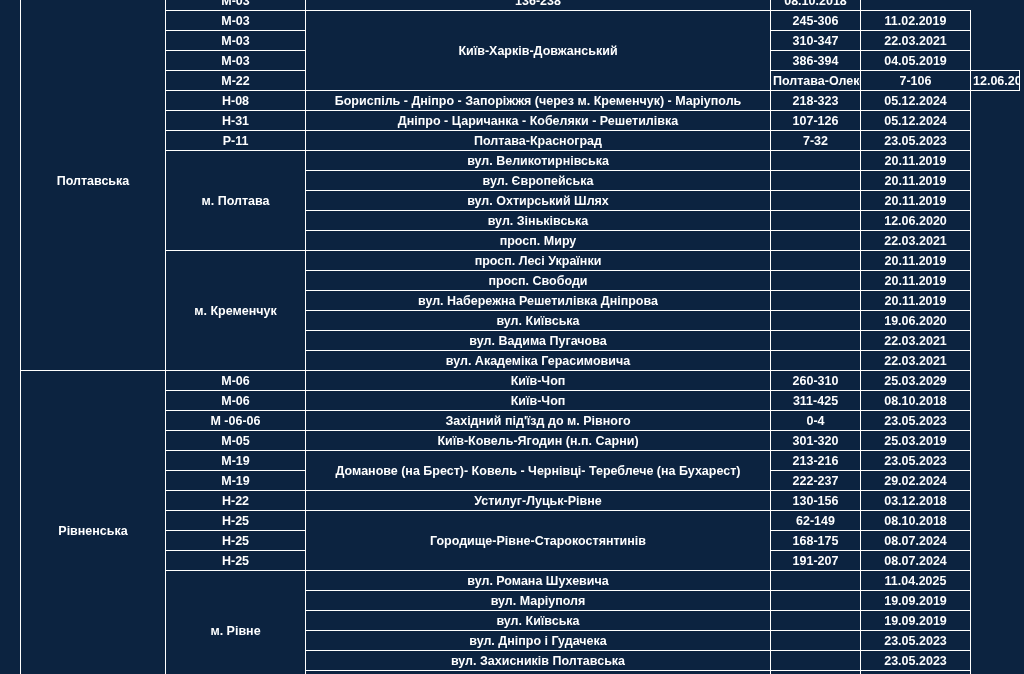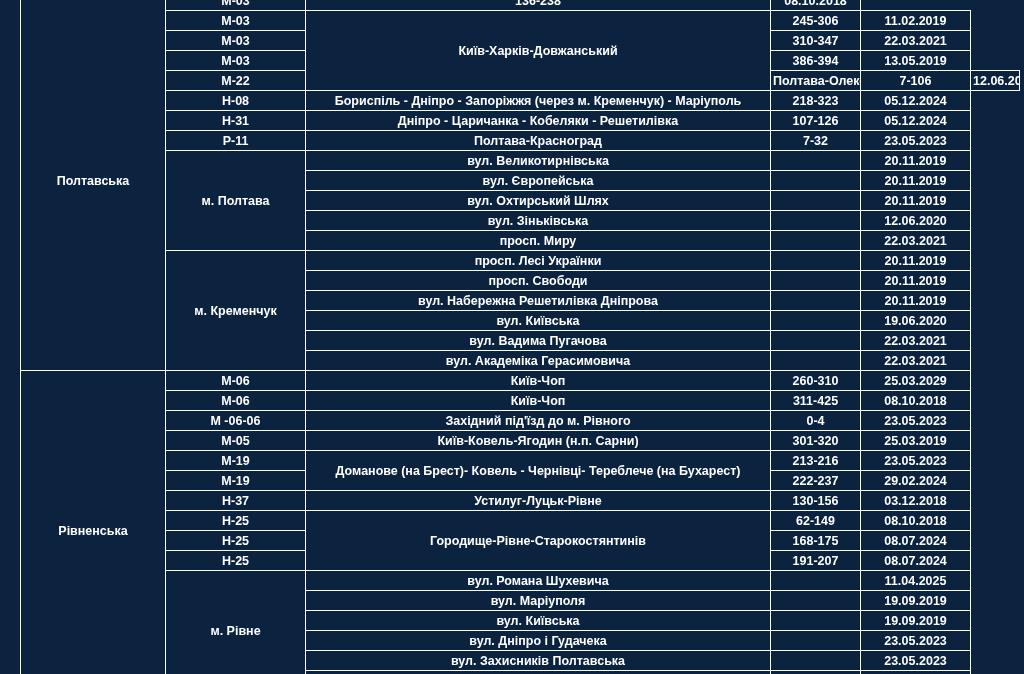--- a/index.html
+++ b/index.html
@@ -80,21 +80,21 @@
           <td>11.02.2019</td>
         </tr>
         <tr>
           <td rowspan="1">М-03</td>
           <td>310-347</td>
           <td>22.03.2021</td>
         </tr>
         <tr>
           <td rowspan="1">М-03</td>
           <td>386-394</td>
-          <td>13.05.2019</td>
+          <td>04.05.2019</td>
         </tr>
         <tr>
           <td rowspan="1">М-22</td>
           <td>Полтава-Олександрія</td>
           <td>7-106</td>
           <td>12.06.2020</td>
         </tr>
         <tr>
           <td rowspan="1">Н-08</td>
           <td>Бориспіль - Дніпро - Запоріжжя (через м. Кременчук) - Маріуполь</td>
@@ -200,21 +200,21 @@
           <td rowspan="2">Доманове (на Брест)- Ковель - Чернівці- Тереблече (на Бухарест)</td>
           <td>213-216</td>
           <td>23.05.2023</td>
         </tr>
         <tr>
           <td rowspan="1">М-19</td>
           <td>222-237</td>
           <td>29.02.2024</td>
         </tr>
         <tr>
-          <td rowspan="1">Н-37</td>
+          <td rowspan="1">Н-22</td>
           <td>Устилуг-Луцьк-Рівне</td>
           <td>130-156</td>
           <td>03.12.2018</td>
         </tr>
         <tr>
           <td rowspan="1">Н-25</td>
           <td rowspan="3">Городище-Рівне-Старокостянтинів</td>
           <td>62-149</td>
           <td>08.10.2018</td>
         </tr>

